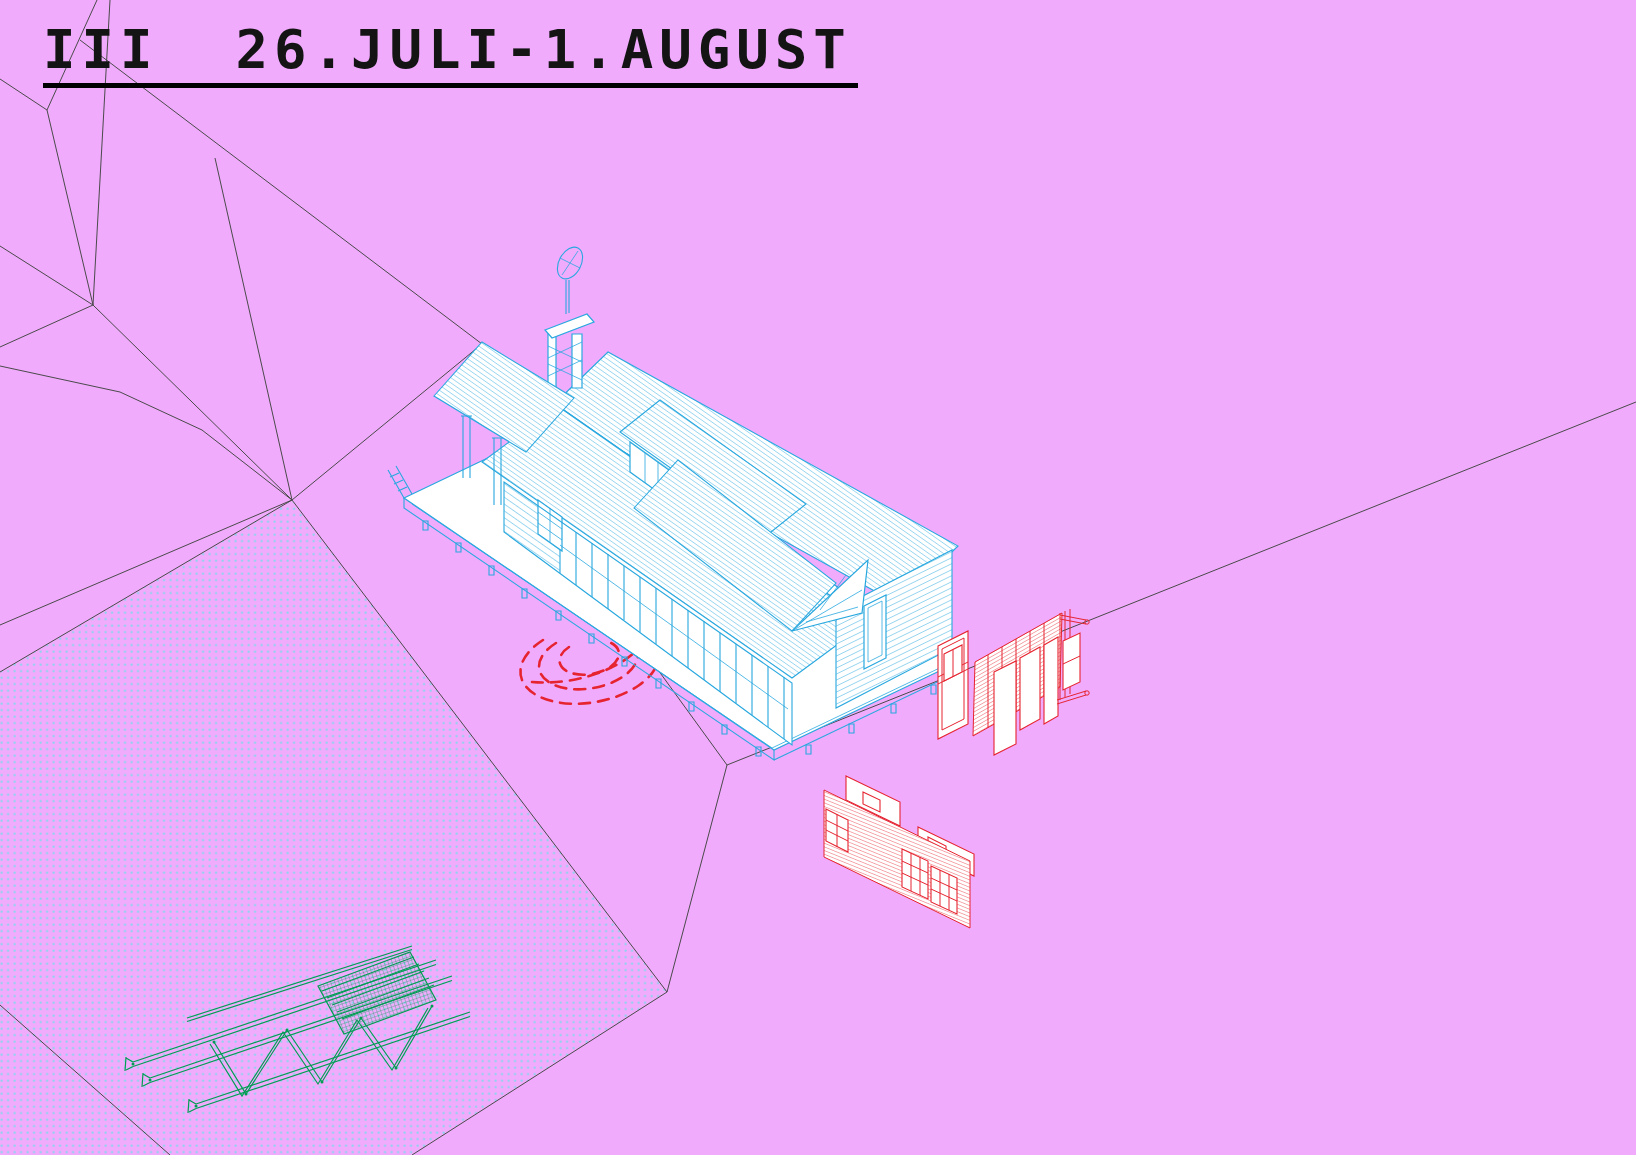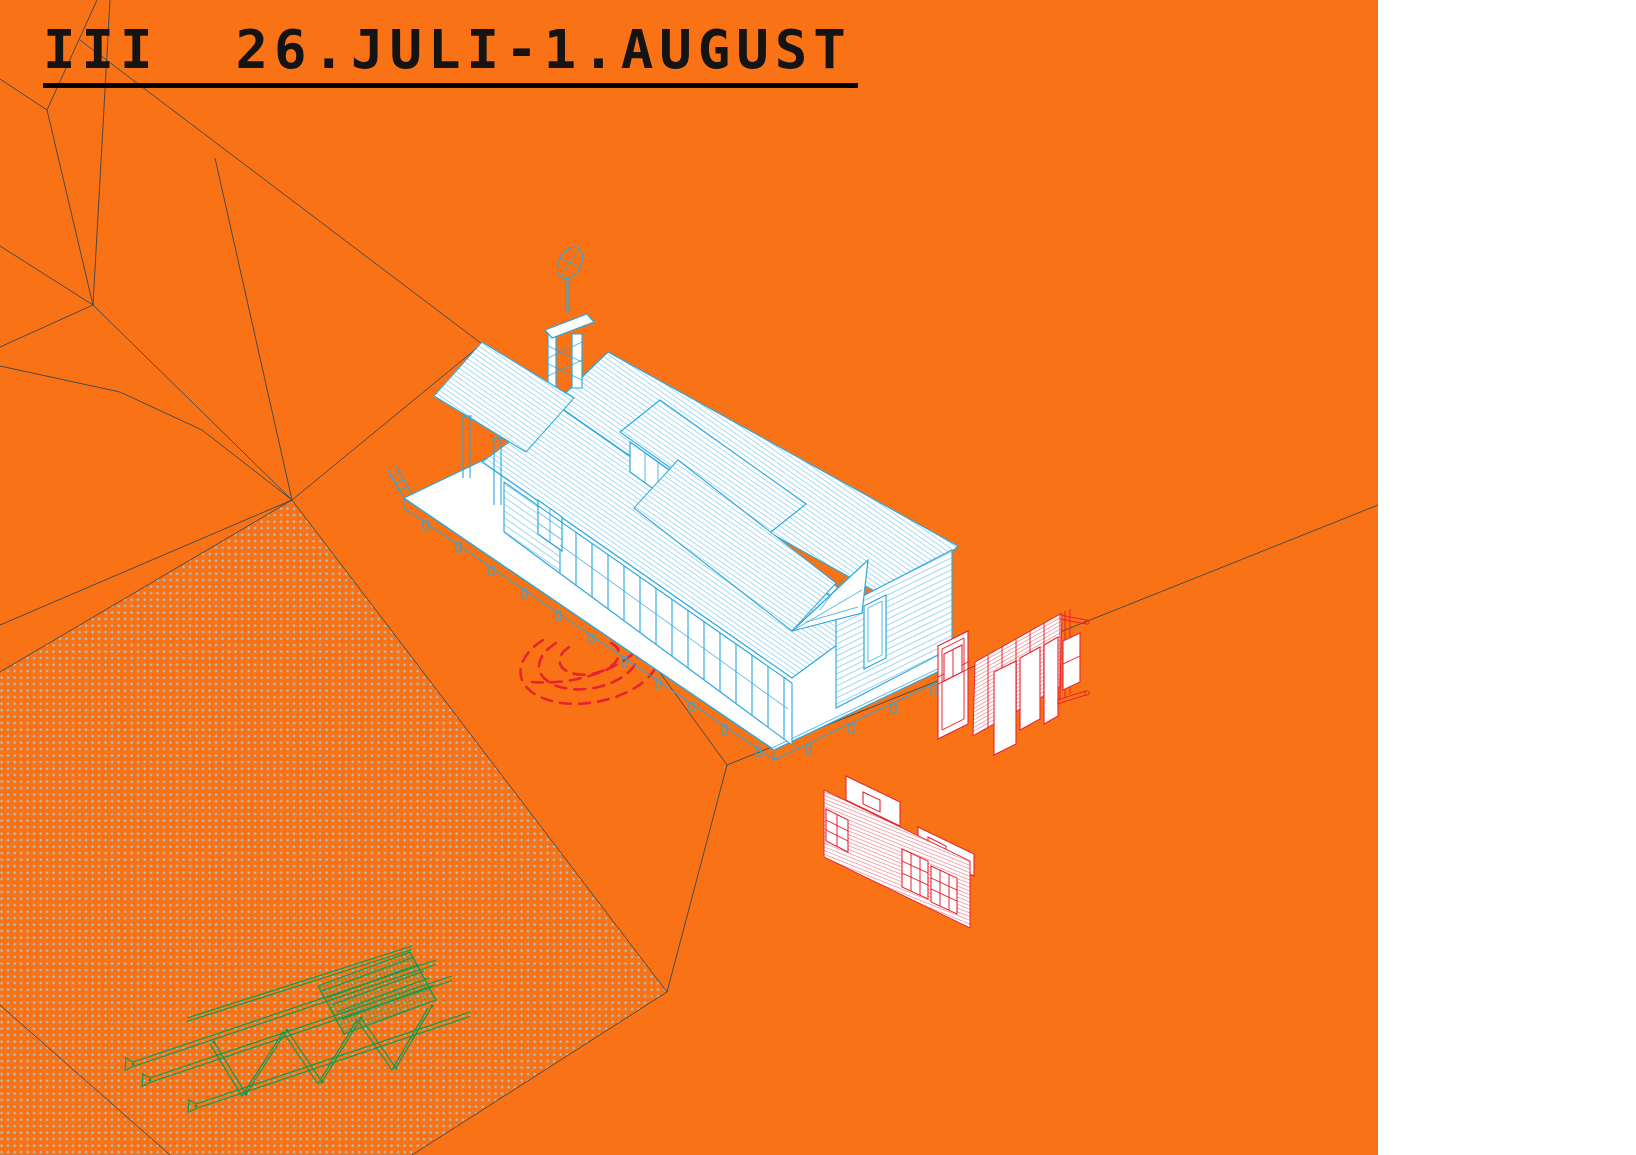--- a/index.html
+++ b/index.html
@@ -5,21 +5,21 @@
   :root{
     --building-cyan:#29a8df;
     --panel-red:#e62430;
     --truss-green:#009e53;
     --terrain-line:#4a4a4a;
     --water-dots:#8fd2ee;
     --title-text:#141414;
     --underline:#000000;
   }
   html,body{margin:0;padding:0;background:#fff;}
-  .stage{position:relative;width:1378px;height:1155px;background:#f97316;overflow:hidden;
+  .stage{position:relative;width:1636px;height:1155px;background:#f0abfc;overflow:hidden;
          font-family:"DejaVu Sans Mono","Liberation Mono",monospace;}
   .stage svg{position:absolute;left:0;top:0;}
   .page-title{
     position:absolute;left:43px;top:22px;
     font-weight:bold;font-size:54px;line-height:1.05;
     letter-spacing:6px;white-space:pre;
     color:var(--title-text);
     border-bottom:5px solid var(--underline);
     padding:0 6px 4px 0;
     z-index:5;

